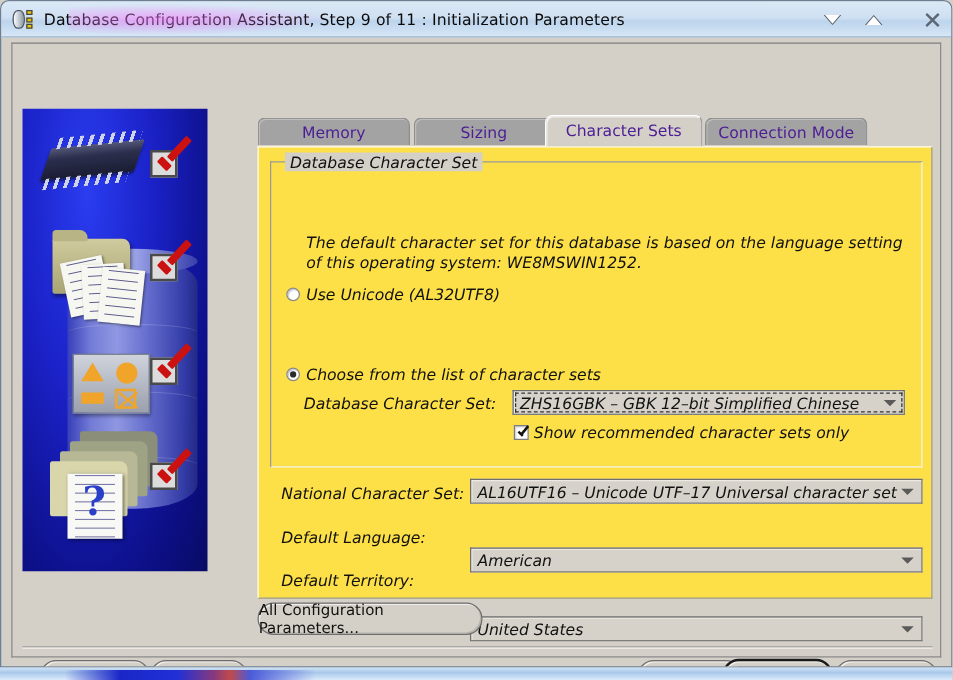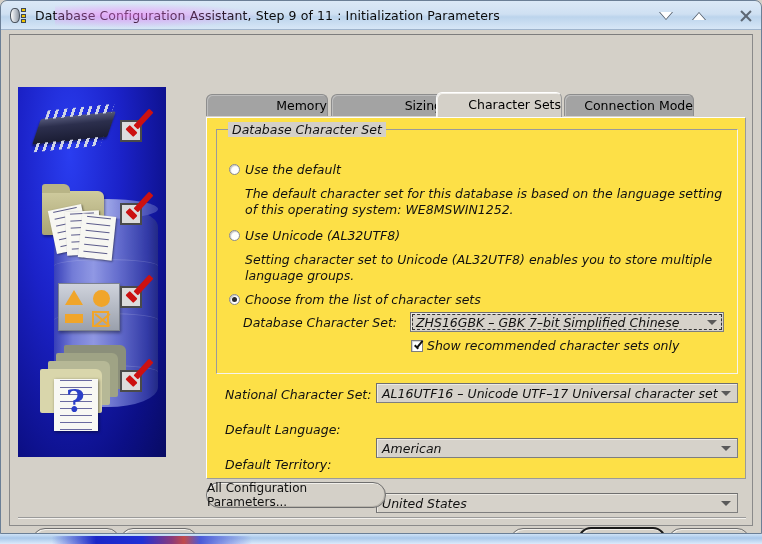--- a/index.html
+++ b/index.html
@@ -183,22 +183,22 @@
     background:#dcdcdc;border:2px solid #4a4a4a;box-sizing:border-box;}
   .check .tick{position:absolute;left:3px;top:-2px;width:32px;height:28px;}
   .check .tick:before{content:"";position:absolute;left:3px;top:13px;width:11px;height:6px;background:#cc1111;transform:rotate(45deg);border-radius:1px;}
   .check .tick:after{content:"";position:absolute;left:9px;top:1px;width:23px;height:6px;background:#cc1111;transform:rotate(-47deg);border-radius:1px;}
   .c1{left:102px;top:30px;} .c2{left:102px;top:113px;}
   .c3{left:102px;top:196px;} .c4{left:102px;top:280px;}
 
   
   .tabstrip{position:absolute;left:196px;top:57px;width:540px;height:24px;}
   .tab{
-    position:absolute;top:2px;height:22px;line-height:21px;text-align:right;
-    background:#a3a3a3;color:#000000;font-size:12.5px;
+    position:absolute;top:2px;height:22px;line-height:21px;text-align:center;
+    background:#a3a3a3;color:#4c1d95;font-size:12.5px;
     border:1px solid #8d8d8d;border-bottom:none;
     border-radius:6px 6px 0 0;box-sizing:border-box;cursor:default;
     box-shadow:inset 1px 1px 0 #bdbdbd;
   }
   .tab.active{
     top:0;height:25px;line-height:23px;background:#d4d0c8;border-color:#fff;
     border-left-color:#fafafa;border-right-color:#9a9a9a;
     box-shadow:inset 1px 1px 0 #f2f0ec;z-index:3;
   }
   #tab-memory{left:0;width:122px;}
@@ -369,42 +369,37 @@
         <div class="tab active" id="tab-charsets">Character Sets</div>
         <div class="tab" id="tab-sizing">Sizing</div>
         <div class="tab" id="tab-connmode">Connection Mode</div>
       </div>
 
       <div class="panel">
 
         <div class="groupbox">
           <span class="legend">Database Character Set</span>
 
-          <div class="radio-row" style="left:12px;top:32px;">
-            <span class="radio"></span>
-            <span class="radio-label">Use the default</span>
-          </div>
           <div class="desc" style="left:28px;top:56px;width:486px;">The default character set for this database is based on the language setting of this operating system: WE8MSWIN1252.</div>
 
           <div class="radio-row" style="left:12px;top:98px;">
             <span class="radio"></span>
             <span class="radio-label">Use Unicode (AL32UTF8)</span>
           </div>
-          <div class="desc" style="left:28px;top:122px;width:486px;">Setting character set to Unicode (AL32UTF8) enables you to store multiple language groups.</div>
 
           <div class="radio-row" style="left:12px;top:162px;">
             <span class="radio sel"></span>
             <span class="radio-label">Choose from the list of character sets</span>
           </div>
 
           <div class="row" style="left:26px;top:185px;">
             <span class="lbl">Database Character Set:</span>
           </div>
           <div class="combo focused" style="left:193px;top:182px;width:314px;">
-            <span class="val">ZHS16GBK – GBK 7–bit Simplified Chinese</span>
+            <span class="val">ZHS16GBK – GBK 12–bit Simplified Chinese</span>
             <span class="arrow"></span>
           </div>
 
           <div class="checkrow" style="left:194px;top:208px;">
             <span class="cbox on"></span>
             <span class="cb-label">Show recommended character sets only</span>
           </div>
         </div>
 
         <div class="row" style="left:18px;top:269px;">

